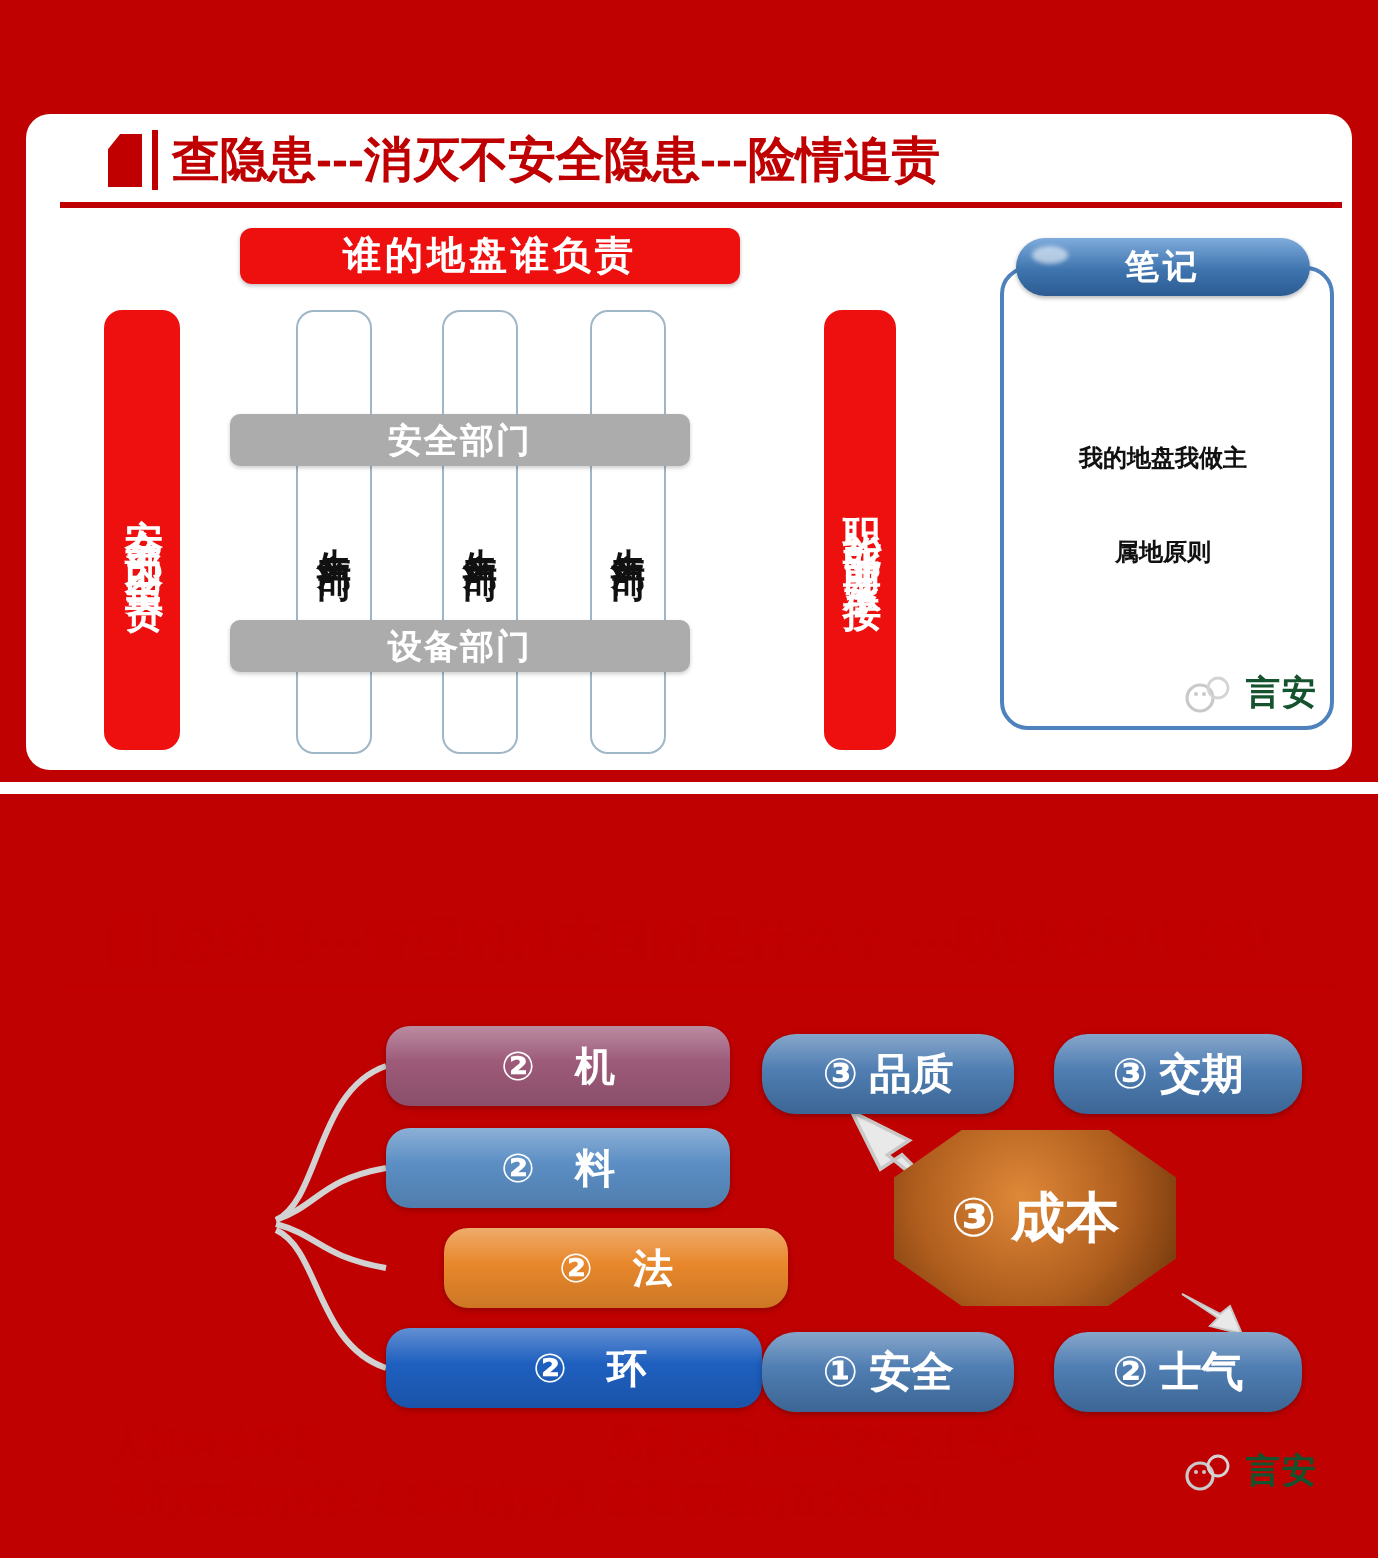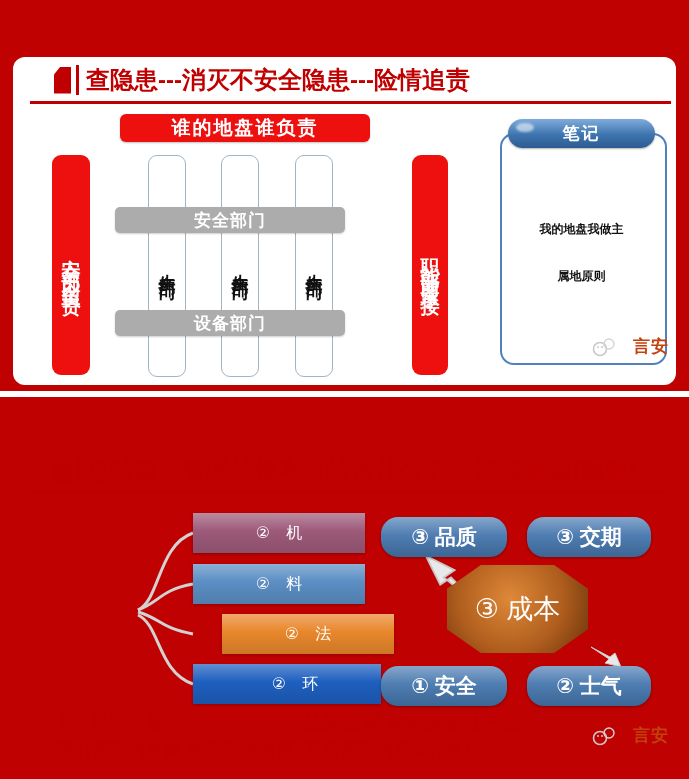--- a/index.html
+++ b/index.html
@@ -52,47 +52,47 @@
     background:linear-gradient(180deg,#7FACDC 0%,#3E74AE 55%,#2C5B92 100%);
     display:flex;align-items:center;justify-content:center;color:#fff;font-size:17px;
     font-weight:bold;letter-spacing:2px;z-index:3;box-shadow:0 1px 2px rgba(0,0,0,.3);}
   .notes-pill::before{content:"";position:absolute;left:8px;top:4px;width:18px;height:9px;
     border-radius:50%;background:rgba(255,255,255,.55);filter:blur(1px);}
   .notes-line{position:absolute;left:500px;width:163px;text-align:center;color:#111;
     font-weight:bold;font-size:12px;z-index:3;}
   #notes-line1{top:221px;} #notes-line2{top:268px;}
 
   
-  .watermark{position:absolute;display:flex;align-items:center;gap:15px;color:#c2410c;
+  .watermark{position:absolute;display:flex;align-items:center;gap:5px;color:#14532d;
     font-size:17px;font-weight:bold;z-index:6;letter-spacing:1px;}
   #wm1{left:592px;top:335px;} #wm2{left:592px;top:724px;}
 
   
   .person-circle{position:absolute;left:18px;top:548px;width:124px;height:124px;border-radius:50%;
     background:radial-gradient(circle at 42% 36%,#E2924F 0%,#B4661F 45%,#7A4112 80%,#62300A 100%);
     display:flex;align-items:center;justify-content:center;color:#fff;font-size:25px;
     font-weight:bold;z-index:2;}
-  .factor-bar{position:absolute;left:193px;width:172px;height:40px;border-radius:0;
-    display:flex;align-items:center;justify-content:center;color:#fff;font-size:16px;
-    font-weight:normal;z-index:2;
+  .factor-bar{position:absolute;left:193px;width:172px;height:40px;border-radius:12px;
+    display:flex;align-items:center;justify-content:center;color:#fff;font-size:20px;
+    font-weight:bold;z-index:2;
     background-image:linear-gradient(180deg,rgba(255,255,255,.30) 0%,rgba(255,255,255,0) 45%,rgba(0,0,0,.12) 100%);
     box-shadow:0 1px 3px rgba(0,0,0,.25);}
   #factor0{top:513px;} #factor1{top:564px;} #factor2{top:614px;} #factor3{top:664px;padding-left:16px;}
   .task-box{position:absolute;width:126px;height:40px;border-radius:17px;
     background-color:#4677AE;
     background-image:linear-gradient(180deg,rgba(255,255,255,.35) 0%,rgba(255,255,255,.05) 45%,rgba(0,0,0,.15) 100%);
     display:flex;align-items:center;justify-content:center;color:#fff;font-size:21px;
     font-weight:bold;z-index:2;box-shadow:0 1px 3px rgba(0,0,0,.3);}
   #task0{left:381px;top:517px;} #task1{left:527px;top:517px;width:124px;}
   #task2{left:381px;top:666px;} #task3{left:527px;top:666px;width:124px;}
   .octagon{position:absolute;left:447px;top:565px;width:141px;height:88px;
     clip-path:polygon(24% 0,76% 0,100% 27%,100% 73%,76% 100%,24% 100%,0 73%,0 27%);
     background:radial-gradient(circle at 45% 38%,#DE8838 0%,#B05E1E 55%,#7A3C0E 90%);
     display:flex;align-items:center;justify-content:center;color:#fff;font-size:27px;
-    font-weight:normal;z-index:3;}
+    font-weight:bold;z-index:3;}
   .svg-layer{position:absolute;z-index:1;}
   .caption{position:absolute;color:#C00000;font-weight:bold;font-size:18px;line-height:28px;z-index:4;}
   #caption-left{left:55px;top:708px;}
   #caption-right{left:303px;top:708px;}
 </style>
 </head>
 <body>
 
 <div class="page">
 

